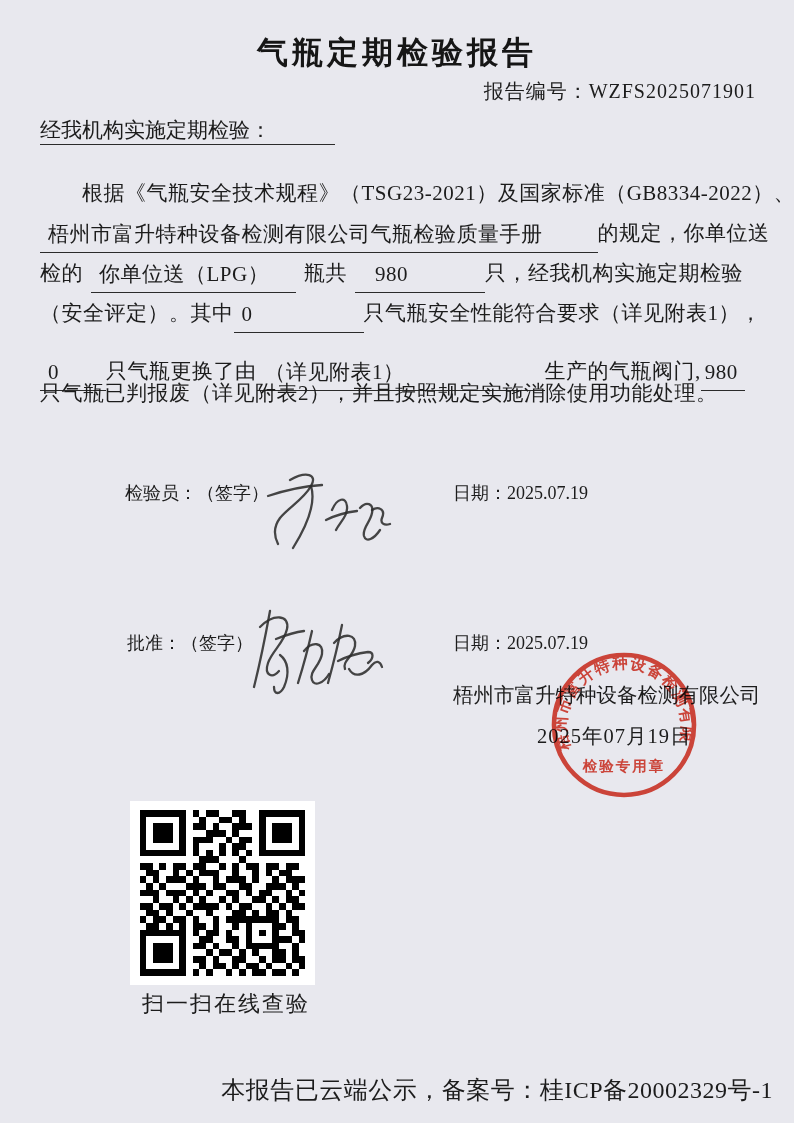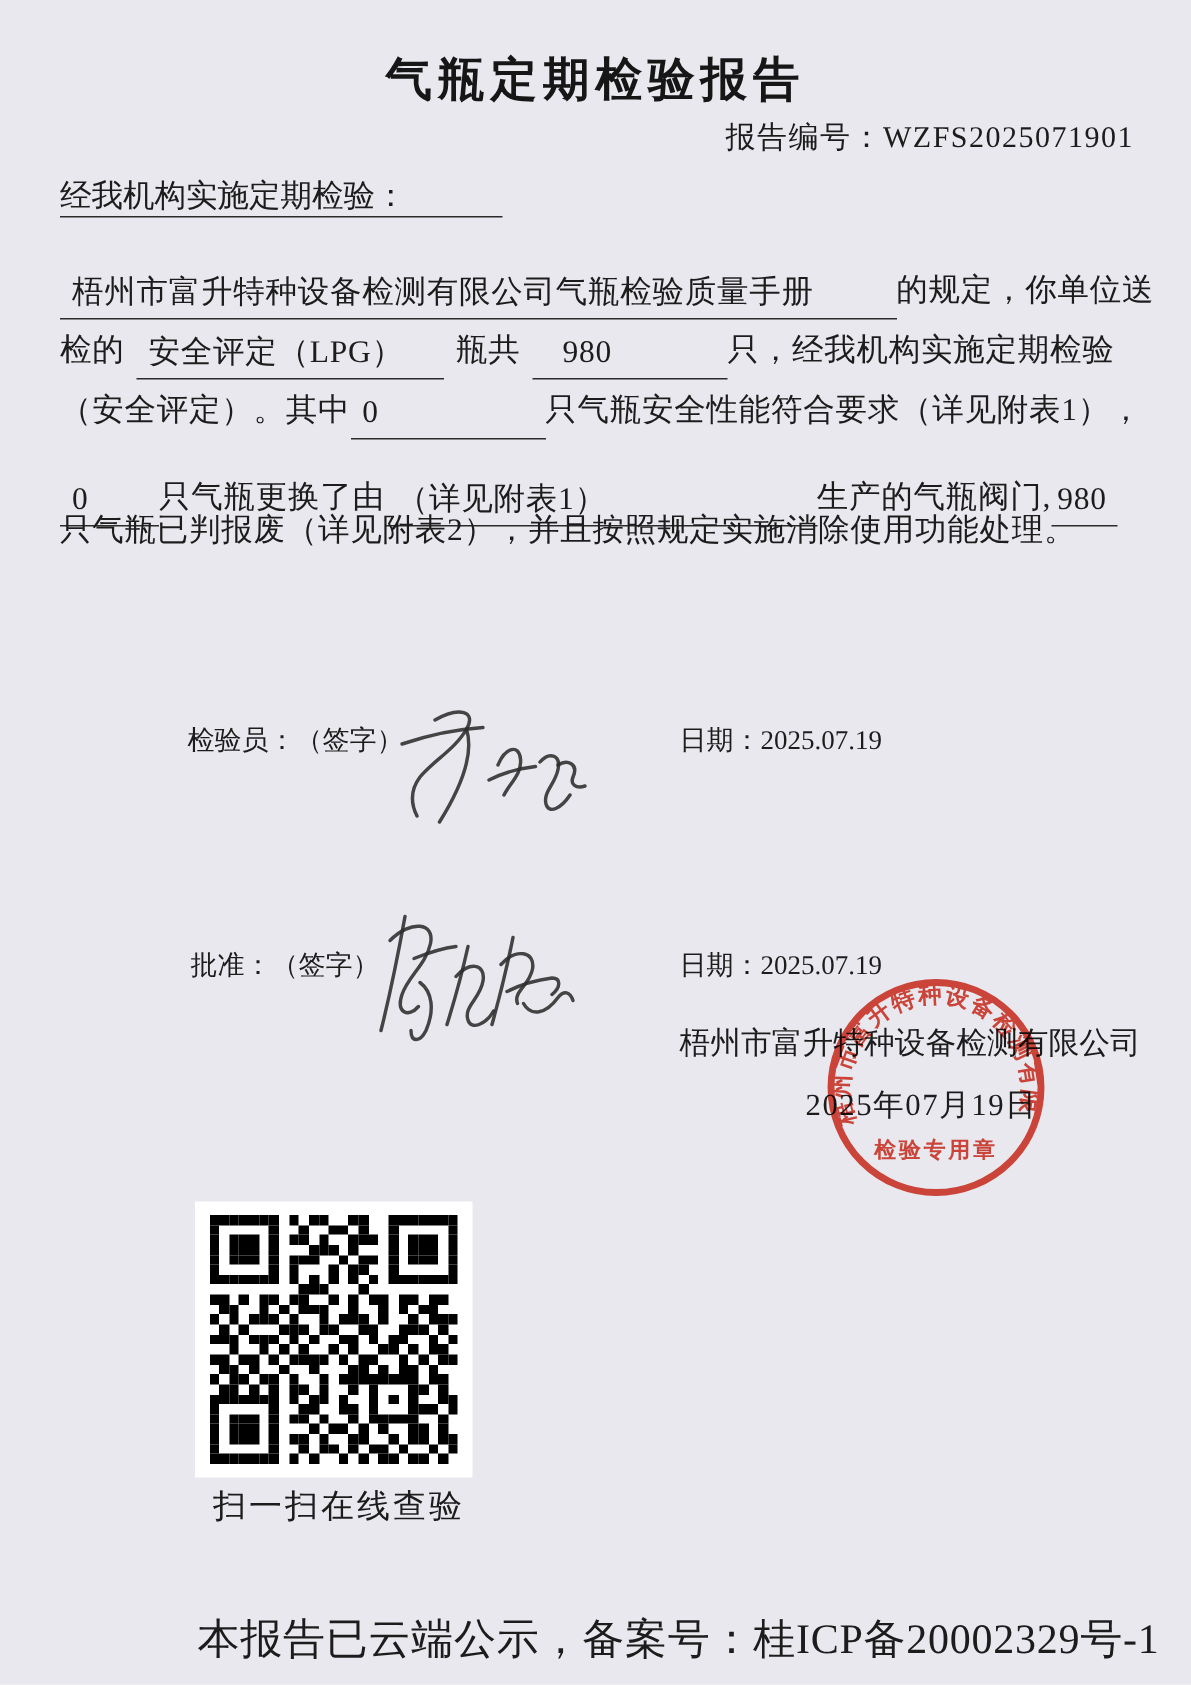--- a/index.html
+++ b/index.html
@@ -88,41 +88,42 @@
   .qr-grid {
     display:grid;
     grid-template-columns:repeat(25,1fr);
     grid-template-rows:repeat(25,1fr);
     width:166px; height:166px;
   }
   .qm { background:transparent; }
   .qm.on { background:#000; }
   .qr-caption { top:989px; left:142px; font-size:22px; letter-spacing:2px; }
 
-  .footer { top:1074px; right:21px; font-size:28px; letter-spacing:0.5px; }
+  .footer { top:1074px; right:21px; font-size:24px; letter-spacing:0.5px; }
 </style>
 </head>
 <body>
 
 <div class="abs title">气瓶定期检验报告</div>
 
 <div class="abs report-no">
   <span>报告编号：</span><span>WZFS2025071901</span>
 </div>
 
 <div class="abs addressee">
   <span class="u-name">经我机构实施定期检验：</span>
 </div>
 
 <div class="abs body-para">
+  <div class="bline indent">根据《气瓶安全技术规程》（TSG23-2021）及国家标准（GB8334-2022）、</div>
   <div class="bline">
     <span class="blank b-l2">梧州市富升特种设备检测有限公司气瓶检验质量手册</span><span>的规定，你单位送</span>
   </div>
   <div class="bline">
-    <span>检的</span><span class="gap"></span><span class="blank b-l3a">安全评定（LPG）</span><span class="gap"></span><span>瓶共</span><span class="gap"></span><span class="blank b-l3b">980</span><span>只，经我机构实施定期检验</span>
+    <span>检的</span><span class="gap"></span><span class="blank b-l3a">你单位送（LPG）</span><span class="gap"></span><span>瓶共</span><span class="gap"></span><span class="blank b-l3b">980</span><span>只，经我机构实施定期检验</span>
   </div>
   <div class="bline">
     <span>（安全评定）。其中</span><span class="blank b-l4">0</span><span>只气瓶安全性能符合要求（详见附表1），</span>
   </div>
   <div class="bline">
     <span class="blank b-l5a">0</span><span>只气瓶更换了由</span><span class="blank b-l5b">（详见附表1）</span><span>生产的气瓶阀门,</span><span class="blank b-l5c">980</span>
   </div>
   <div class="bline">只气瓶已判报废（详见附表2），并且按照规定实施消除使用功能处理。</div>
 </div>
 

